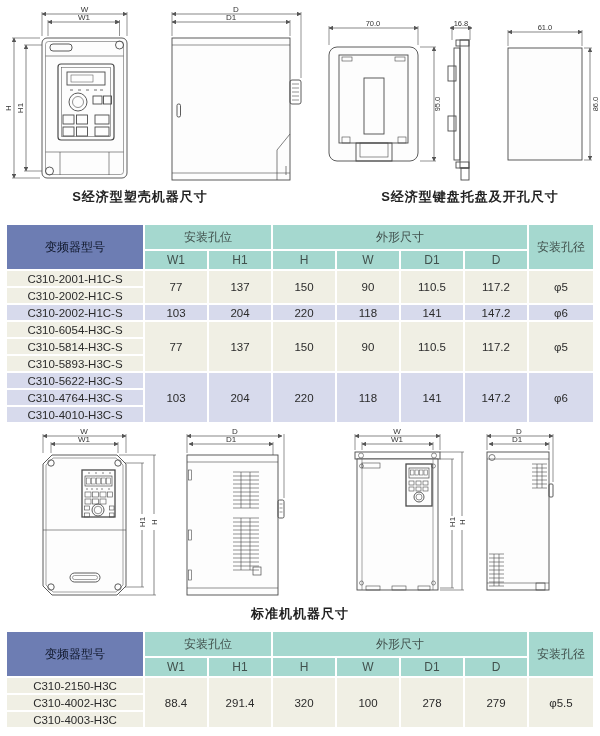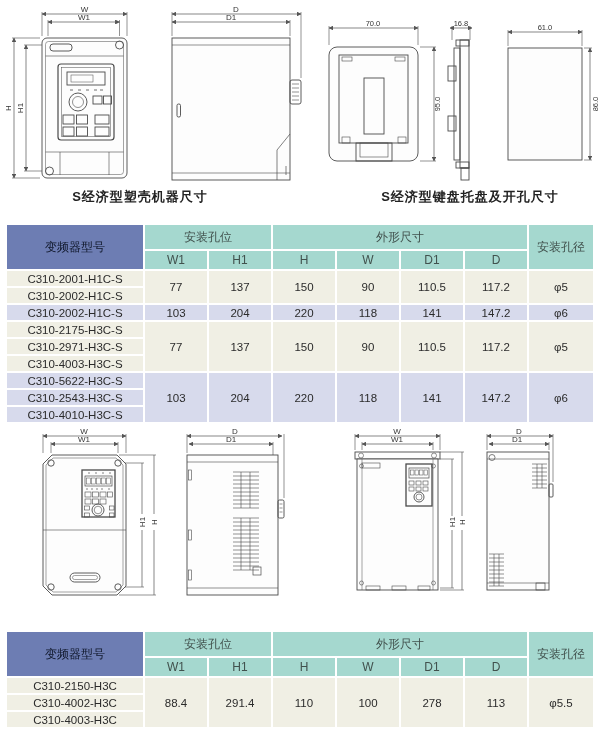--- a/index.html
+++ b/index.html
@@ -173,47 +173,47 @@
       <td class="lav">C310-2002-H1C-S</td>
       <td class="lav">103</td>
       <td class="lav">204</td>
       <td class="lav">220</td>
       <td class="lav">118</td>
       <td class="lav">141</td>
       <td class="lav">147.2</td>
       <td class="lav">φ6</td>
     </tr>
     <tr>
-      <td class="cream">C310-2175-H3C-S</td>
+      <td class="cream">C310-6054-H3C-S</td>
       <td class="cream" rowspan="3">77</td>
       <td class="cream" rowspan="3">137</td>
       <td class="cream" rowspan="3">150</td>
       <td class="cream" rowspan="3">90</td>
       <td class="cream" rowspan="3">110.5</td>
       <td class="cream" rowspan="3">117.2</td>
       <td class="cream" rowspan="3">φ5</td>
     </tr>
     <tr>
-      <td class="cream">C310-2971-H3C-S</td>
-    </tr>
-    <tr>
-      <td class="cream">C310-4003-H3C-S</td>
+      <td class="cream">C310-5814-H3C-S</td>
+    </tr>
+    <tr>
+      <td class="cream">C310-5893-H3C-S</td>
     </tr>
     <tr>
       <td class="lav">C310-5622-H3C-S</td>
       <td class="lav" rowspan="3">103</td>
       <td class="lav" rowspan="3">204</td>
       <td class="lav" rowspan="3">220</td>
       <td class="lav" rowspan="3">118</td>
       <td class="lav" rowspan="3">141</td>
       <td class="lav" rowspan="3">147.2</td>
       <td class="lav" rowspan="3">φ6</td>
     </tr>
     <tr>
-      <td class="lav">C310-2543-H3C-S</td>
+      <td class="lav">C310-4764-H3C-S</td>
     </tr>
     <tr>
       <td class="lav">C310-4010-H3C-S</td>
     </tr>
   </tbody>
 </table>
 
 <svg style="top:426px" width="600" height="176" viewBox="0 0 600 176">
   <defs>
     <marker id="arr2" viewBox="0 0 10 10" refX="9" refY="5" markerWidth="7" markerHeight="7" orient="auto-start-reverse">
@@ -337,20 +337,21 @@
     <circle cx="492" cy="31.5" r="3" stroke-width="0.7"></circle>
     <path d="M532 38h15 M532 42h15 M532 46h15 M532 50h15 M532 54h15 M532 58h15 M532 62h15 M537 38V62 M542 38V62" stroke-width="0.6"></path>
     <path d="M489 128h15 M489 132h15 M489 136h15 M489 140h15 M489 144h15 M489 148h15 M489 152h15 M489 156h15 M489 160h15 M494 128V160 M499 128V160" stroke-width="0.6"></path>
     <rect x="549" y="58" width="4" height="13" rx="1"></rect>
     <rect x="536" y="157" width="9" height="7" stroke-width="0.7"></rect>
   </g>
   <text class="dimtxt" x="519" y="8" text-anchor="middle">D</text>
   <text class="dimtxt" x="517" y="16" text-anchor="middle">D1</text>
 </svg>
 
+<div class="caption" style="left:150px;top:605px;width:300px;">标准机机器尺寸</div>
 
 <table id="t2" style="left:5px;top:630px;width:590px;">
   <colgroup>
         <col style="width:136px">
         <col style="width:62px">
         <col style="width:62px">
         <col style="width:62px">
         <col style="width:62px">
         <col style="width:62px">
         <col style="width:62px">
@@ -370,24 +371,24 @@
       <td class="hteal">W</td>
       <td class="hteal">D1</td>
       <td class="hteal">D</td>
     </tr>
   </thead>
   <tbody>
     <tr>
       <td class="cream">C310-2150-H3C</td>
       <td class="cream" rowspan="3">88.4</td>
       <td class="cream" rowspan="3">291.4</td>
-      <td class="cream" rowspan="3">110</td>
+      <td class="cream" rowspan="3">320</td>
       <td class="cream" rowspan="3">100</td>
       <td class="cream" rowspan="3">278</td>
-      <td class="cream" rowspan="3">113</td>
+      <td class="cream" rowspan="3">279</td>
       <td class="cream" rowspan="3">φ5.5</td>
     </tr>
     <tr>
       <td class="cream">C310-4002-H3C</td>
     </tr>
     <tr>
       <td class="cream">C310-4003-H3C</td>
     </tr>
   </tbody>
 </table>

